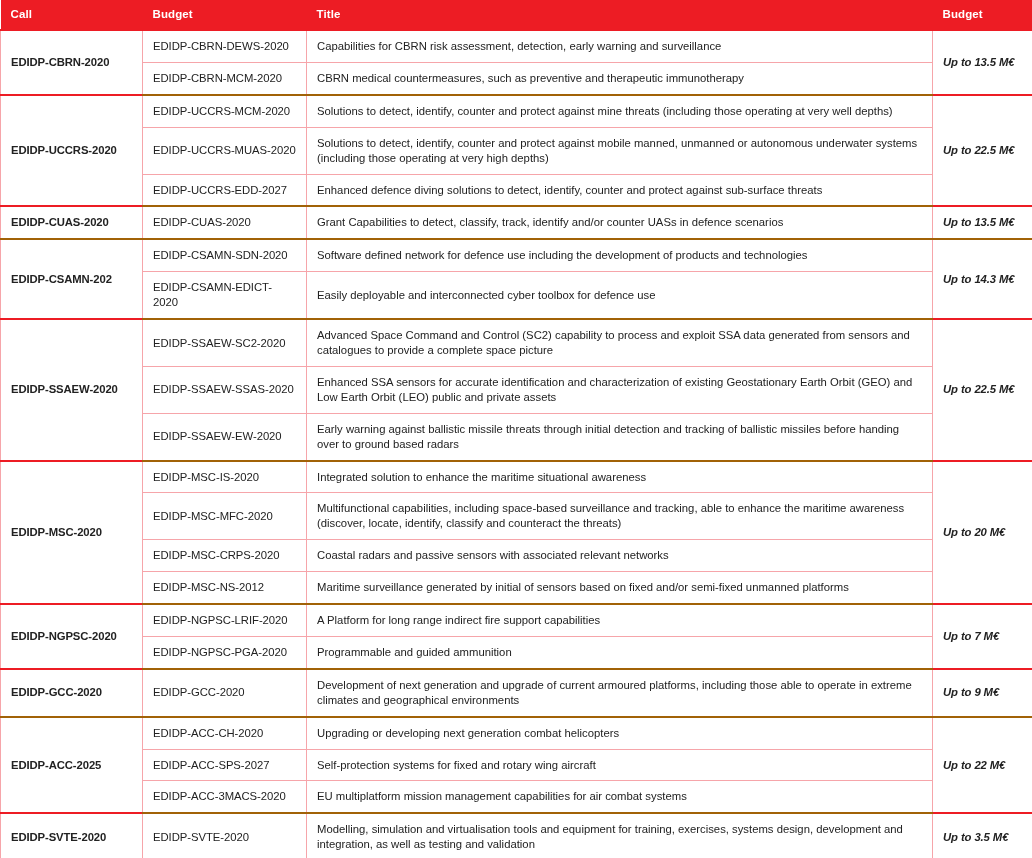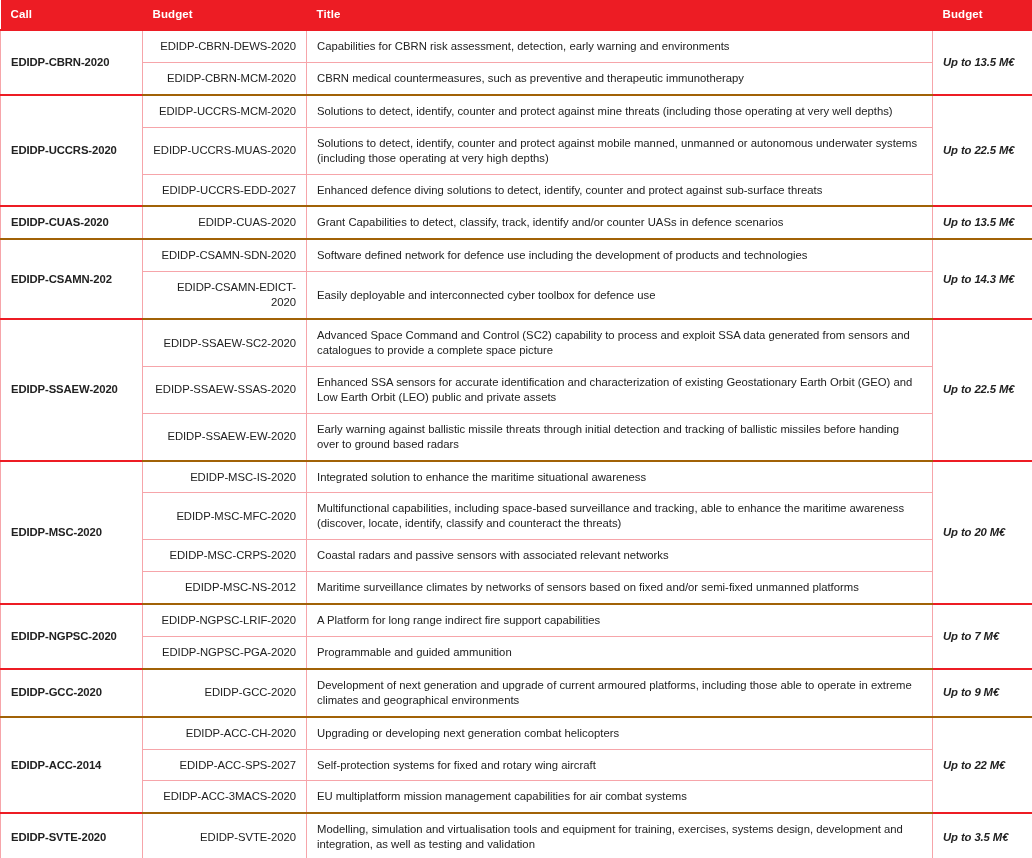--- a/index.html
+++ b/index.html
@@ -68,21 +68,20 @@
     letter-spacing: -0.1px;
     border-left: 2px solid #ED1C24;
     border-right: 1px solid #F6A5AA;
     padding-left: 8px;
     margin-left: 8px;
   }
   td.topic {
     color: #3a3a3a;
     font-size: 11.2px;
     letter-spacing: -0.05px;
-    text-align: right;
   }
   td.title {
     color: #2b2b2b;
     font-size: 11.3px;
   }
   td.budget {
     font-weight: bold;
     font-size: 11.4px;
     color: #1a1a1a;
     border-right: 2px solid #ED1C24;
@@ -119,21 +118,21 @@
         <th>Call</th>
         <th>Budget</th>
         <th>Title</th>
         <th>Budget</th>
       </tr>
     </thead>
     <tbody id="table-body">
         <tr class="group-start">
           <td class="call" rowspan="2">EDIDP-CBRN-2020</td>
           <td class="topic">EDIDP-CBRN-DEWS-2020</td>
-          <td class="title">Capabilities for CBRN risk assessment, detection, early warning and environments</td>
+          <td class="title">Capabilities for CBRN risk assessment, detection, early warning and surveillance</td>
           <td class="budget" rowspan="2">Up to 13.5 M€</td>
         </tr>
         <tr class="group-last">
           <td class="topic">EDIDP-CBRN-MCM-2020</td>
           <td class="title">CBRN medical countermeasures, such as preventive and therapeutic immunotherapy</td>
         </tr>
         <tr class="group-start">
           <td class="call" rowspan="3">EDIDP-UCCRS-2020</td>
           <td class="topic">EDIDP-UCCRS-MCM-2020</td>
           <td class="title">Solutions to detect, identify, counter and protect against mine threats (including those operating at very well depths)</td>
@@ -186,40 +185,40 @@
         <tr>
           <td class="topic">EDIDP-MSC-MFC-2020</td>
           <td class="title">Multifunctional capabilities, including space-based surveillance and tracking, able to enhance the maritime awareness (discover, locate, identify, classify and counteract the threats)</td>
         </tr>
         <tr>
           <td class="topic">EDIDP-MSC-CRPS-2020</td>
           <td class="title">Coastal radars and passive sensors with associated relevant networks</td>
         </tr>
         <tr class="group-last">
           <td class="topic">EDIDP-MSC-NS-2012</td>
-          <td class="title">Maritime surveillance climates by networks of sensors based on fixed and/or semi-fixed unmanned platforms</td>
+          <td class="title">Maritime surveillance generated by initial of sensors based on fixed and/or semi-fixed unmanned platforms</td>
         </tr>
         <tr class="group-start">
           <td class="call" rowspan="2">EDIDP-NGPSC-2020</td>
           <td class="topic">EDIDP-NGPSC-LRIF-2020</td>
           <td class="title">A Platform for long range indirect fire support capabilities</td>
           <td class="budget" rowspan="2">Up to 7 M€</td>
         </tr>
         <tr class="group-last">
           <td class="topic">EDIDP-NGPSC-PGA-2020</td>
           <td class="title">Programmable and guided ammunition</td>
         </tr>
         <tr class="group-start group-last">
           <td class="call" rowspan="1">EDIDP-GCC-2020</td>
           <td class="topic">EDIDP-GCC-2020</td>
           <td class="title">Development of next generation and upgrade of current armoured platforms, including those able to operate in extreme climates and geographical environments</td>
           <td class="budget" rowspan="1">Up to 9 M€</td>
         </tr>
         <tr class="group-start">
-          <td class="call" rowspan="3">EDIDP-ACC-2014</td>
+          <td class="call" rowspan="3">EDIDP-ACC-2025</td>
           <td class="topic">EDIDP-ACC-CH-2020</td>
           <td class="title">Upgrading or developing next generation combat helicopters</td>
           <td class="budget" rowspan="3">Up to 22 M€</td>
         </tr>
         <tr>
           <td class="topic">EDIDP-ACC-SPS-2027</td>
           <td class="title">Self-protection systems for fixed and rotary wing aircraft</td>
         </tr>
         <tr class="group-last">
           <td class="topic">EDIDP-ACC-3MACS-2020</td>

